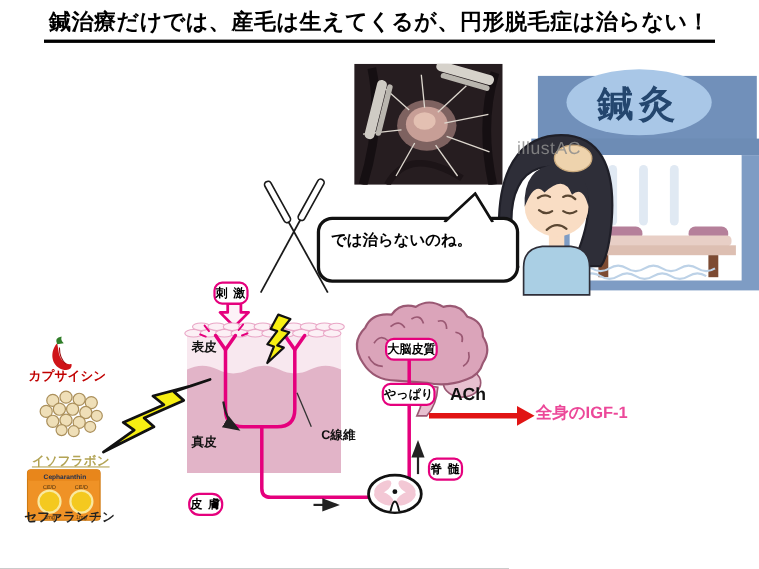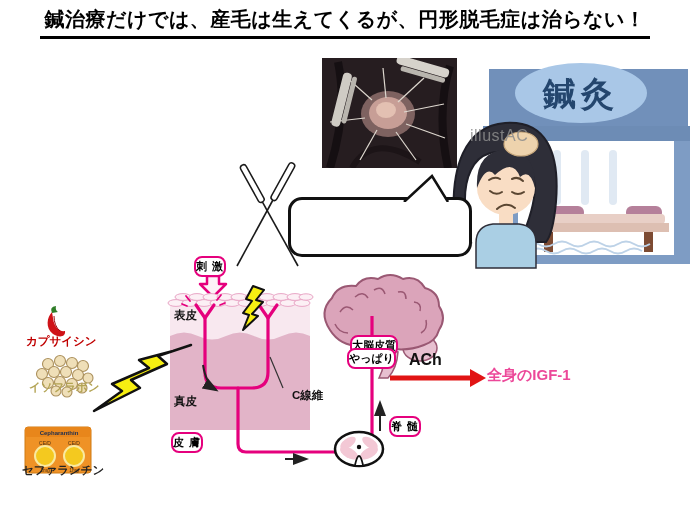--- a/index.html
+++ b/index.html
@@ -233,36 +233,37 @@
       <text x="45" y="444.5" font-size="5" fill="#4a3010" text-anchor="middle">CE/D</text>
       <text x="74" y="444.5" font-size="5" fill="#4a3010" text-anchor="middle">CE/D</text>
       <circle cx="45" cy="456" r="10" fill="#f4c91f" stroke="#f9e9a0" stroke-width="2"></circle>
       <circle cx="74" cy="456" r="10" fill="#f4c91f" stroke="#f9e9a0" stroke-width="2"></circle>
       <text x="45" y="471.5" font-size="5" fill="#4a3010" text-anchor="middle">1mg</text>
       <text x="74" y="471.5" font-size="5" fill="#4a3010" text-anchor="middle">1mg</text>
     </g>
   </svg>
 
   <div class="bubble">
+    <div>では治らないのね。</div>
   </div>
   <svg class="bubble-tail" width="56" height="28" viewBox="0 0 56 28">
     <path d="M6,28 L34,2 L50,28" fill="#fff" stroke="#111" stroke-width="2.5"></path>
   </svg>
 
   <div class="watermark">illustAC</div>
 
   <div class="tag" style="left:194px;top:256px;">刺 激</div>
-  <div class="tag" style="left:171px;top:432px;">皮 膚</div>
-  <div class="tag" style="left:350px;top:307px;letter-spacing:0;margin-top:28px;">大脳皮質</div>
+  <div class="tag" style="left:171px;top:448px;border-radius:10px;">皮 膚</div>
+  <div class="tag" style="left:350px;top:307px;letter-spacing:0;">大脳皮質</div>
   <div class="tag" style="left:347px;top:348px;letter-spacing:0;">やっぱり</div>
   <div class="tag" style="left:389px;top:416px;">脊 髄</div>
 
   <div class="lbl" style="left:174px;top:308px;">表皮</div>
   <div class="lbl" style="left:174px;top:394px;">真皮</div>
   <div class="lbl" style="left:260px;top:388px;margin-left:32px;">C線維</div>
   <div class="ach">ACh</div>
   <div class="igf">全身のIGF-1</div>
 
   <div class="sub-lbl" style="left:26px;top:334px;color:#c00000;">カプサイシン</div>
-  <div class="sub-lbl" style="left:29px;top:380px;color:#b3a455;">イソフラボン</div>
+  <div class="sub-lbl" style="left:29px;top:412px;color:#b3a455;text-decoration:underline;">イソフラボン</div>
   <div class="sub-lbl" style="left:22px;top:463px;color:#222;">セファランチン</div>
 
 </div>
 
 </body></html>

